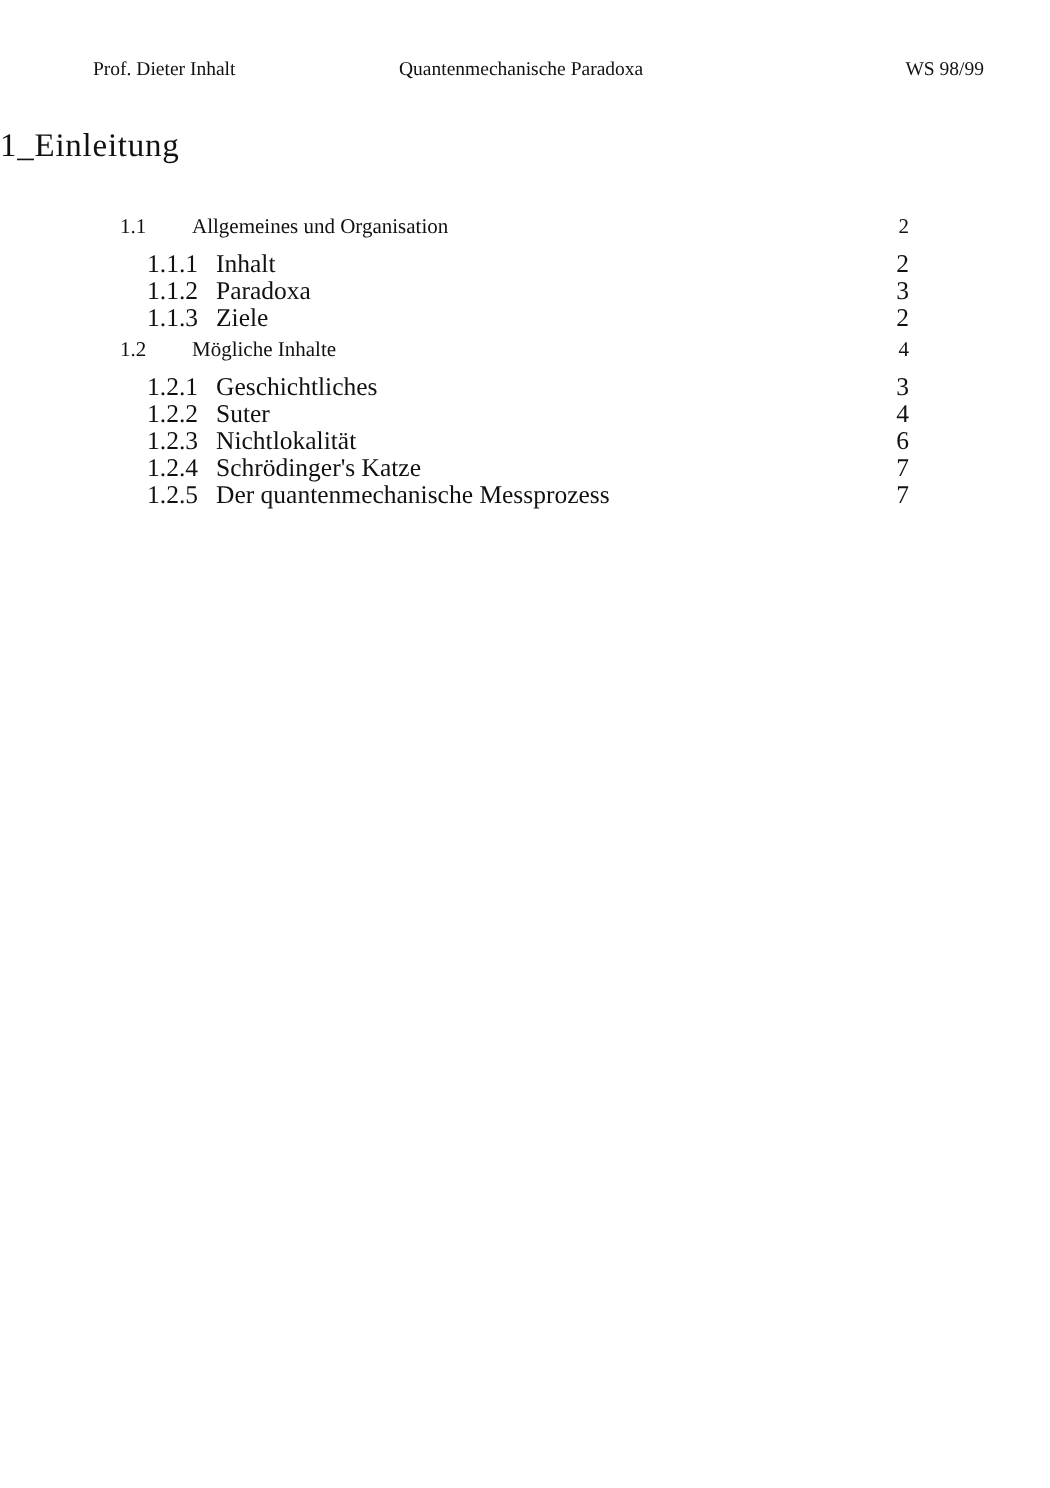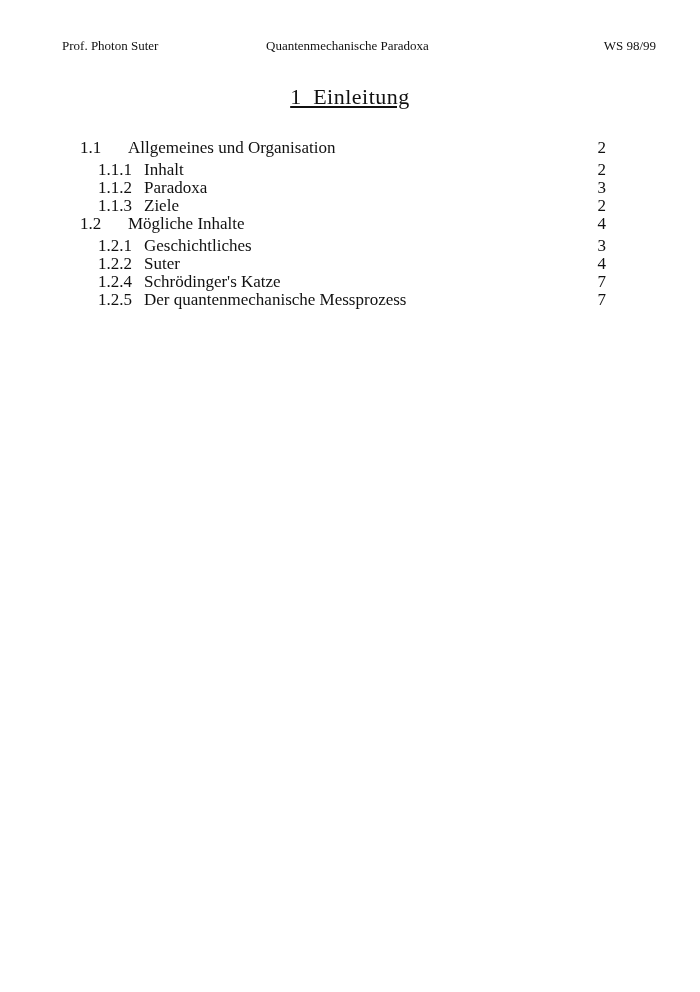--- a/index.html
+++ b/index.html
@@ -8,37 +8,37 @@
     font-family: "Liberation Serif", "DejaVu Serif", serif; color: #111;
   }
   .running-header {
     position: absolute; top: 38px; left: 62px; right: 44px; height: 20px;
     font-size: 13px;
   }
   .rh-left { position: absolute; left: 0; top: 0; }
   .rh-center { position: absolute; left: 204px; top: 0; }
   .rh-right { position: absolute; right: 0; top: 0; }
   .page-title {
-    position: absolute; top: 84px; left: 0; width: 700px; text-align: center;
-    font-size: 22px; letter-spacing: 0.5px; text-decoration: underline;
+    position: absolute; top: 84px; left: 0; width: 700px; 
+    font-size: 22px; letter-spacing: 0.5px;
   }
   .toc { position: absolute; top: 138px; left: 80px; width: 526px; }
   .row { position: relative; white-space: nowrap; }
   .row .page { position: absolute; right: 0; top: 0; }
   .chapter { font-size: 20px; height: 28px; margin-bottom: 6px; }
-  .section { font-size: 17px; height: 22px; }
+  .section { font-size: 14px; height: 22px; margin-top: 6px; }
   .section .num { display: inline-block; width: 48px; }
   .sub { font-size: 17px; height: 18px; padding-left: 18px; }
   .sub .num { display: inline-block; width: 46px; }
 </style>
 </head>
 <body>
 
 <div class="running-header">
-  <span class="rh-left">Prof. Photon Suter</span>
+  <span class="rh-left">Prof. Dieter Inhalt</span>
   <span class="rh-center">Quantenmechanische Paradoxa</span>
   <span class="rh-right">WS 98/99</span>
 </div>
 
 <div class="page-title">1_Einleitung</div>
 
 <div class="toc">
 
   <div class="row section">
     <span class="num">1.1</span><span>Allgemeines und Organisation</span>
@@ -63,20 +63,24 @@
   </div>
   <div class="row sub">
     <span class="num">1.2.1</span><span>Geschichtliches</span>
     <span class="page">3</span>
   </div>
   <div class="row sub">
     <span class="num">1.2.2</span><span>Suter</span>
     <span class="page">4</span>
   </div>
   <div class="row sub">
+    <span class="num">1.2.3</span><span>Nichtlokalität</span>
+    <span class="page">6</span>
+  </div>
+  <div class="row sub">
     <span class="num">1.2.4</span><span>Schrödinger's Katze</span>
     <span class="page">7</span>
   </div>
   <div class="row sub">
     <span class="num">1.2.5</span><span>Der quantenmechanische Messprozess</span>
     <span class="page">7</span>
   </div>
 </div>
 
 </body></html>

